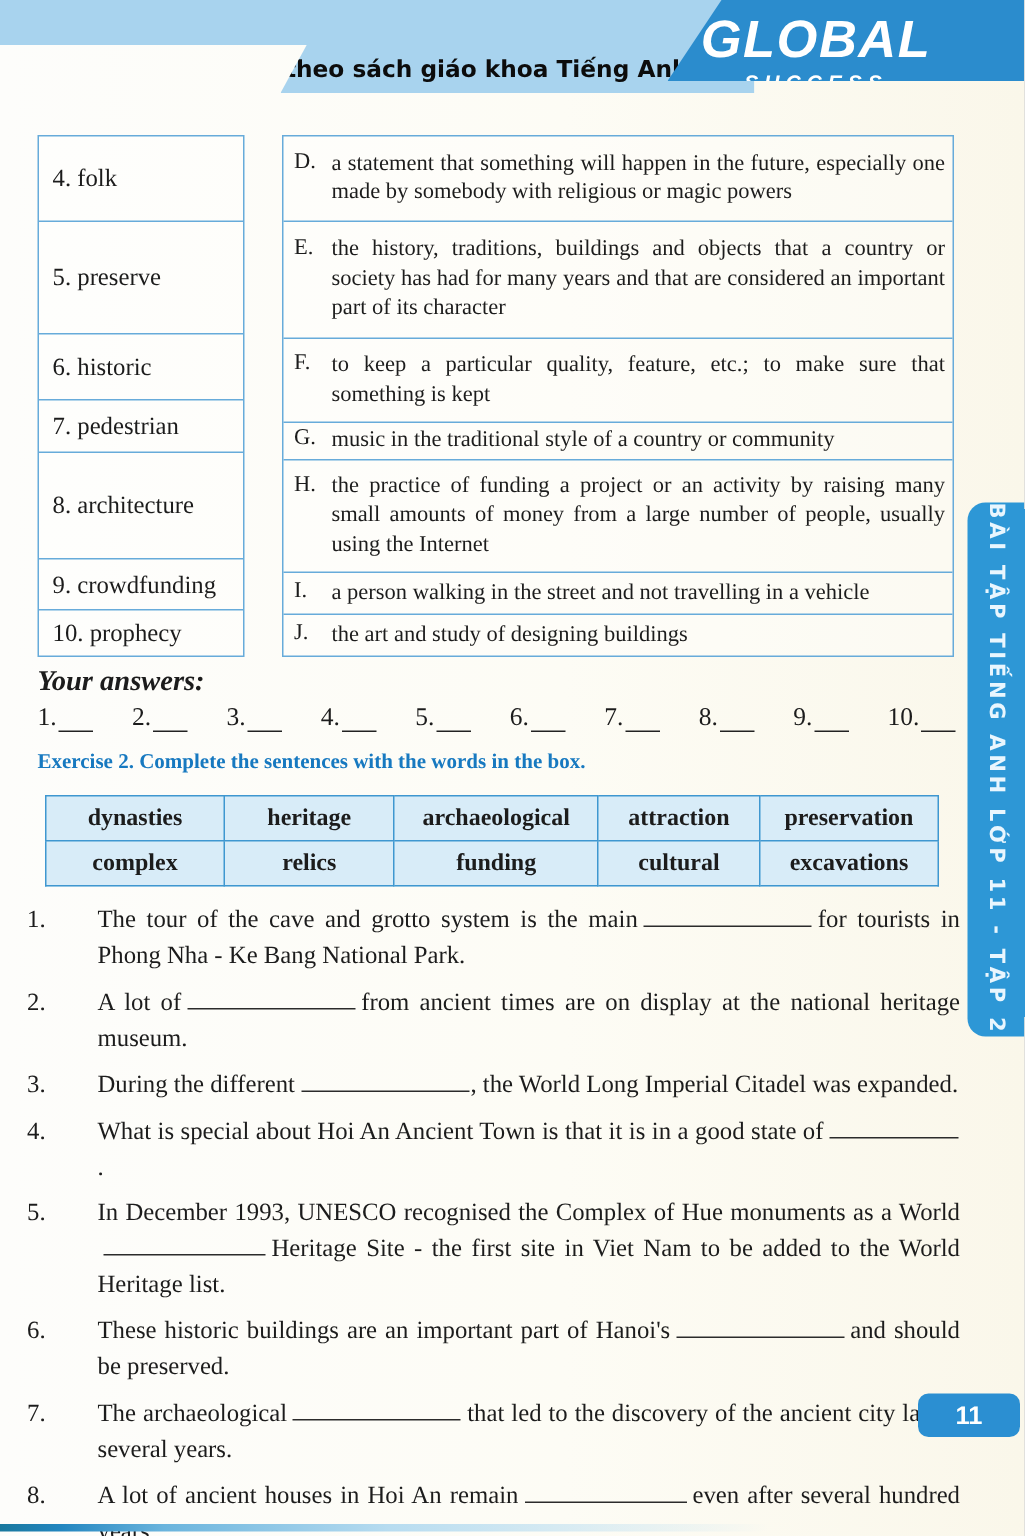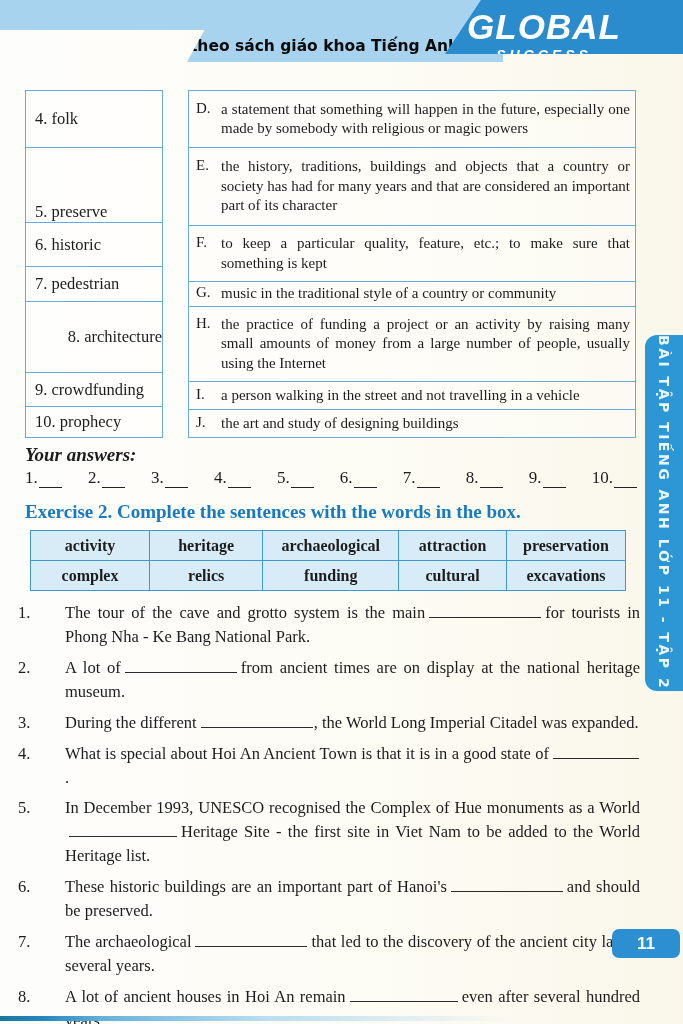--- a/index.html
+++ b/index.html
@@ -43,21 +43,21 @@
   
   .your-answers{position:absolute;left:25px;top:444px;font-size:19px;
                 font-weight:bold;font-style:italic;}
   .answers-row{position:absolute;left:25px;top:468px;width:612px;display:flex;
                justify-content:space-between;font-size:17px;}
   .answer-item{display:flex;align-items:flex-end;}
   .answer-line{display:inline-block;width:23px;height:1.05em;
                border-bottom:1.4px solid #222;margin-left:1px;}
 
   
-  .ex2-title{position:absolute;left:25px;top:501px;font-size:19px;font-weight:bold;
+  .ex2-title{position:absolute;left:25px;top:501px;font-size:14px;font-weight:bold;
              color:#1779c0;}
   .wordbox{position:absolute;left:30px;top:530px;width:596px;border-collapse:collapse;
            background:#d8ecf8;table-layout:fixed;}
   .wordbox td{border:1.6px solid #3f97d0;height:29px;text-align:center;
               font-weight:bold;font-size:16px;padding:0 3px;overflow:hidden;}
 
   .sentences{position:absolute;left:18px;top:601px;width:622px;display:flex;
              flex-direction:column;gap:7px;}
   .sentence{display:flex;}
   .s-num{width:27px;flex:none;font-size:16.5px;line-height:1.45;}
@@ -91,30 +91,30 @@
   </div>
   <div class="brand">
     <span class="brand-top">GLOBAL</span>
     <span class="brand-bottom">SUCCESS</span>
   </div>
 
   <div class="terms" id="terms-col">
       <div class="term-cell" style="height: 57px;">
         <span>4. folk</span>
       </div>
-      <div class="term-cell" style="height: 75px; align-items: flex-end;">
+      <div class="term-cell" style="height: 75px;">
         <span>5. preserve</span>
       </div>
       <div class="term-cell" style="height: 44px;">
         <span>6. historic</span>
       </div>
       <div class="term-cell" style="height: 35px;">
         <span>7. pedestrian</span>
       </div>
-      <div class="term-cell" style="height: 71px; justify-content: flex-end;">
+      <div class="term-cell" style="height: 71px;">
         <span>8. architecture</span>
       </div>
       <div class="term-cell" style="height: 34px;">
         <span>9. crowdfunding</span>
       </div>
       <div class="term-cell" style="height: 30px;">
         <span>10. prophecy</span>
       </div>
     </div>
   <div class="defs" id="defs-col">
@@ -203,21 +203,21 @@
       <span class="answer-item">
         <span>10.</span>
         <span class="answer-line"></span>
       </span>
     </div>
 
   <div class="ex2-title">Exercise 2. Complete the sentences with the words in the box.</div>
   <table class="wordbox">
     <tbody id="wordbox-body">
         <tr>
-          <td style="width: 20%;">activity</td>
+          <td style="width: 20%;">dynasties</td>
           <td style="width: 19%;">heritage</td>
           <td style="width: 23%;">archaeological</td>
           <td style="width: 18%;">attraction</td>
           <td style="width: 20%;">preservation</td>
         </tr>
         <tr>
           <td style="width: 20%;">complex</td>
           <td style="width: 19%;">relics</td>
           <td style="width: 23%;">funding</td>
           <td style="width: 18%;">cultural</td>

